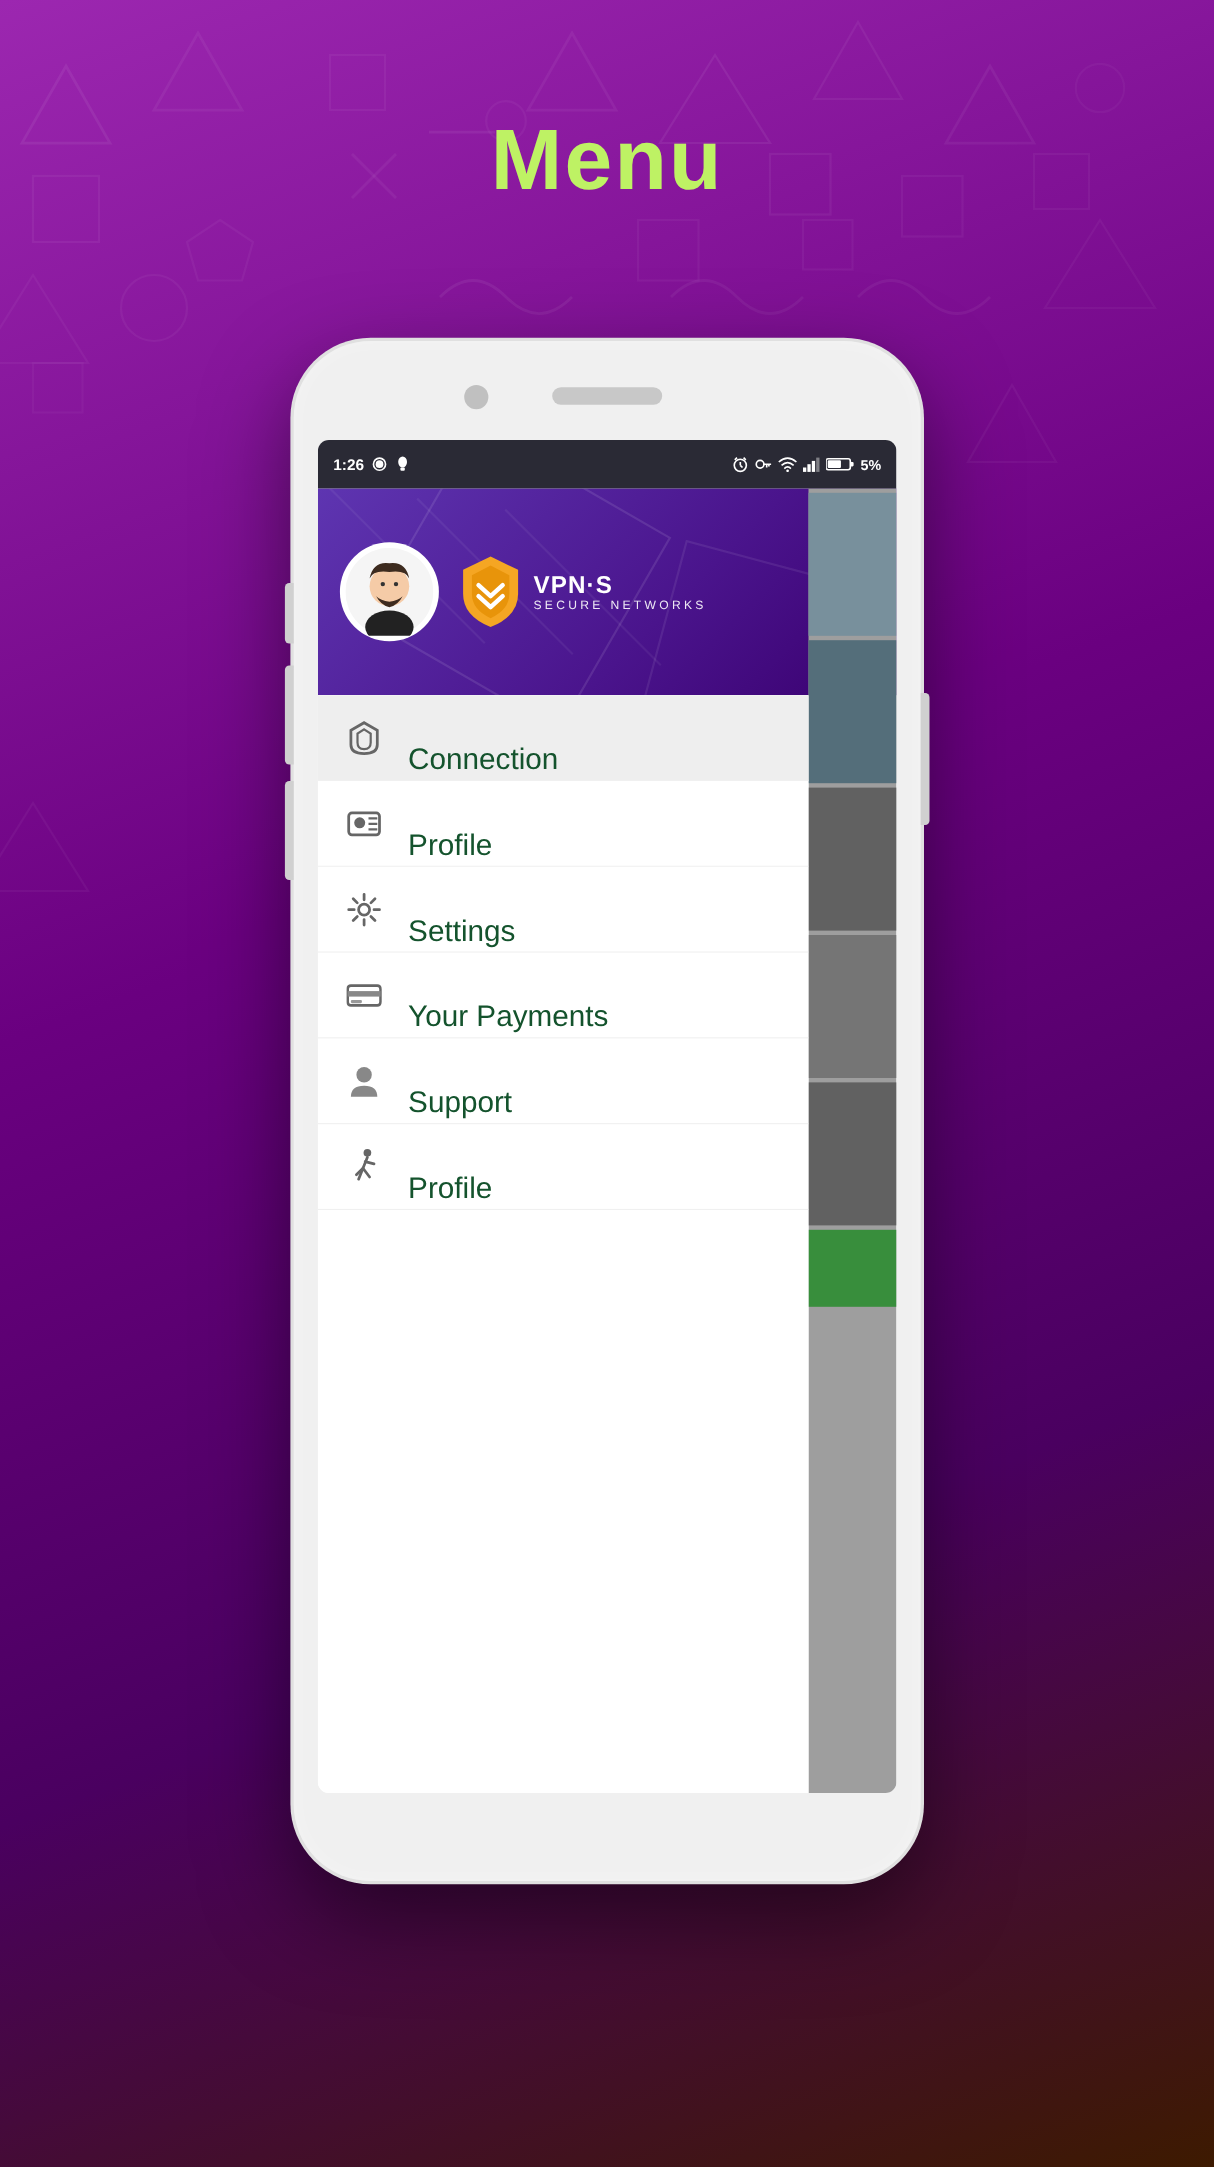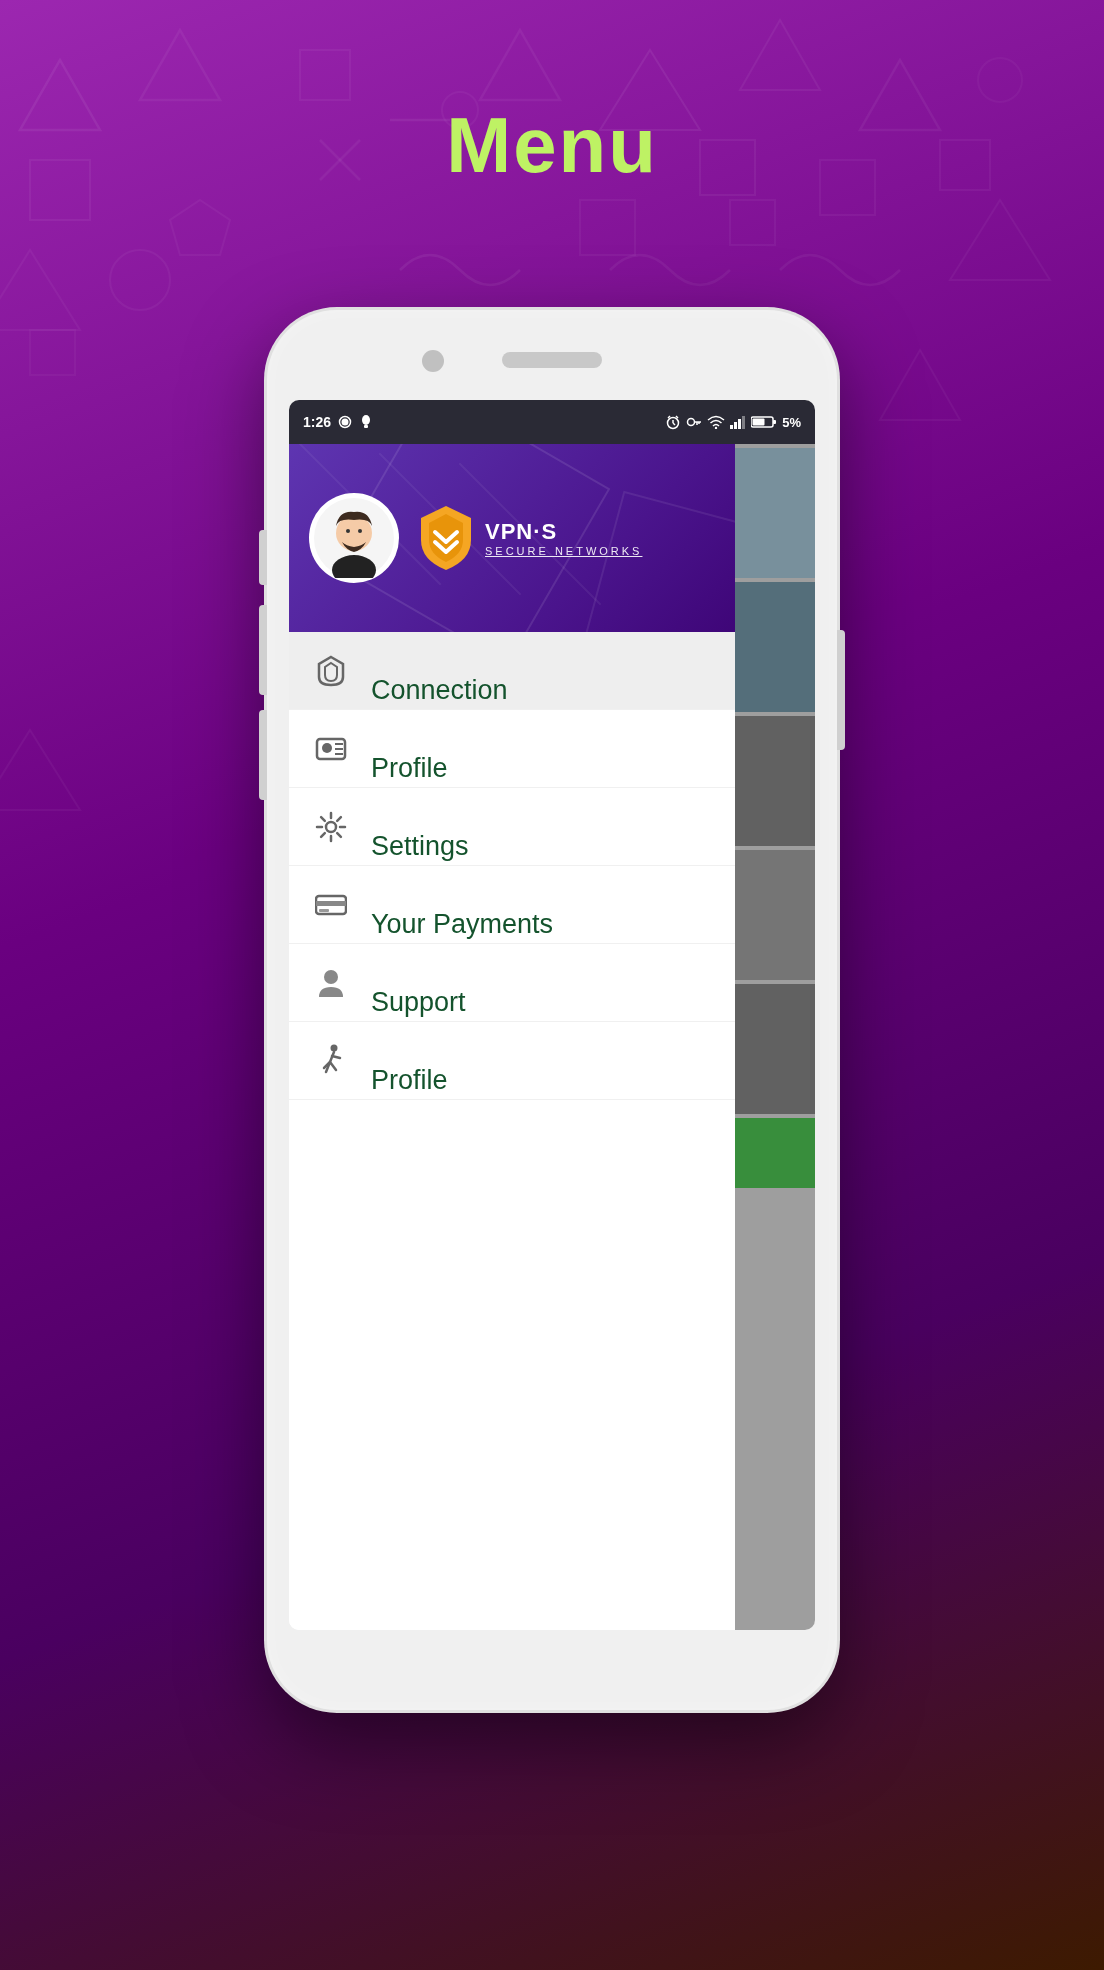--- a/index.html
+++ b/index.html
@@ -231,21 +231,20 @@
     }
     .vpn-name {
       font-size: 22px;
       font-weight: 800;
       letter-spacing: 1px;
     }
     .vpn-sub {
       font-size: 11px;
       letter-spacing: 3px;
       opacity: 0.9;
-      text-decoration: underline;
     }
 
     
     .sidebar-panel {
       position: absolute;
       top: 44px;
       right: 0;
       width: 80px;
       bottom: 0;
       background: #9e9e9e;

